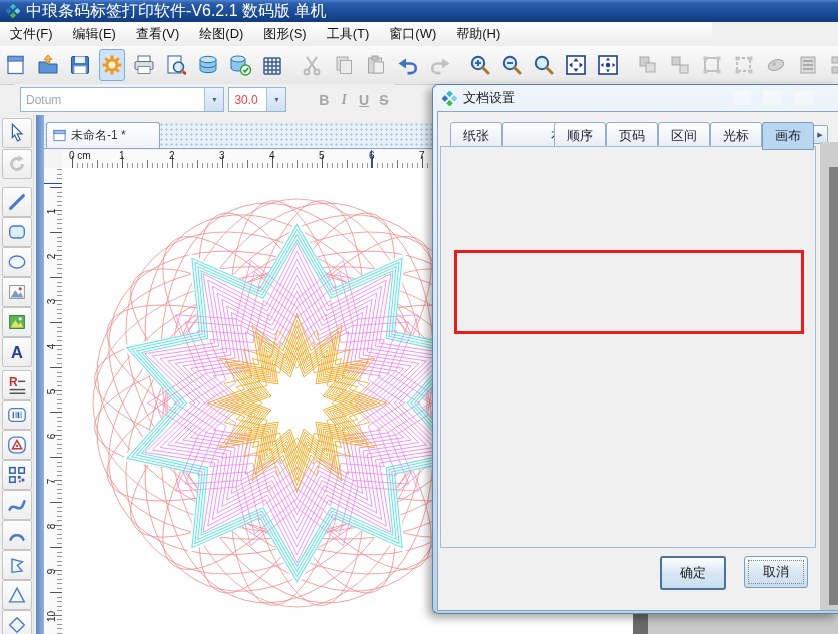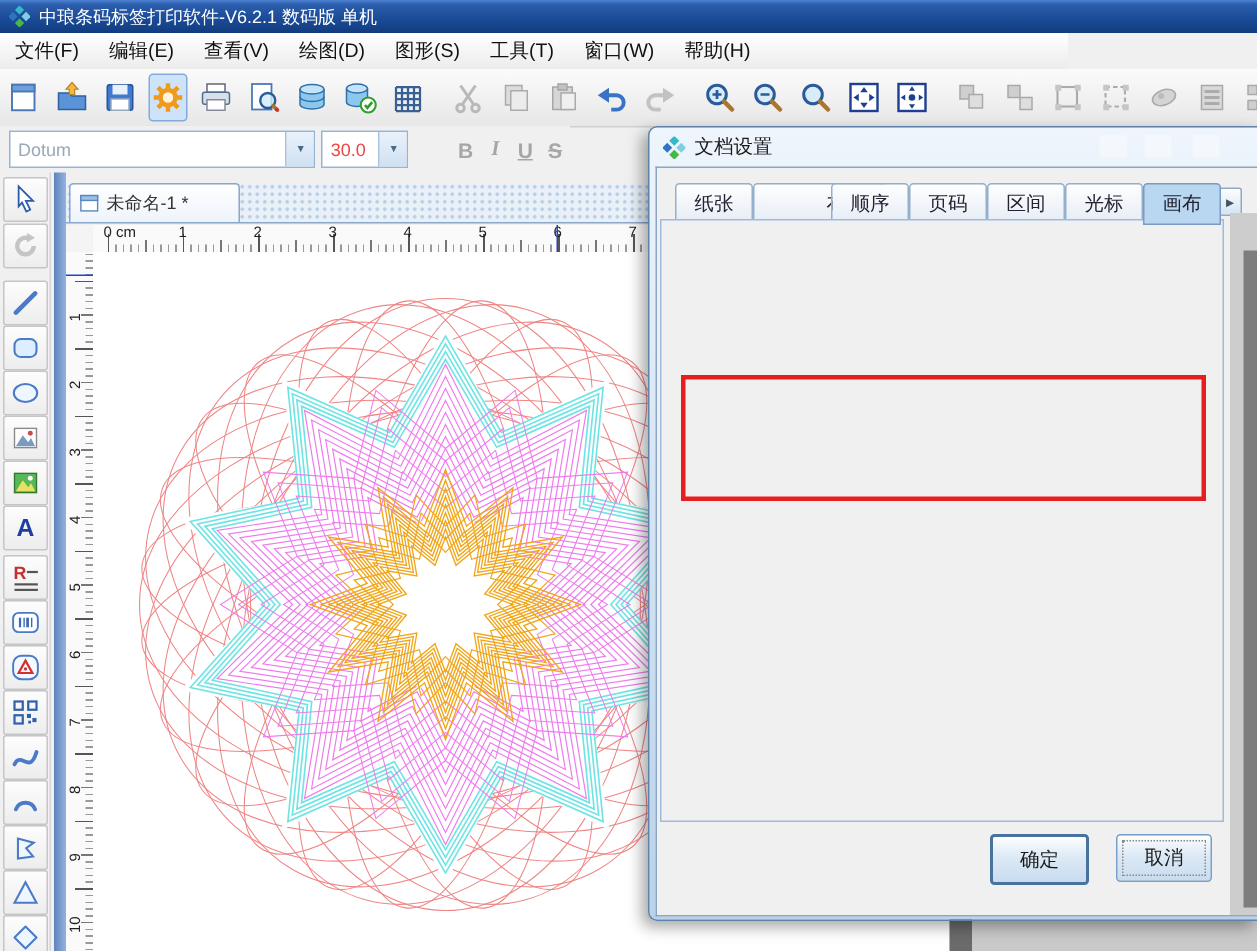--- a/index.html
+++ b/index.html
@@ -1,31 +1,31 @@
 <!DOCTYPE html>
 <html><head>
 <meta charset="utf-8">
 <style>
   html,body{margin:0;padding:0;}
   body{font-family:"Liberation Sans","DejaVu Sans",sans-serif;background:#c9c9c9;}
   #app{position:relative;width:838px;height:634px;overflow:hidden;background:#f0f0f0;}
   .abs{position:absolute;}
   
-  #titlebar{left:0;top:0;width:838px;height:22px;background:linear-gradient(#4d82d2 0%,#2a5dab 15%,#1a4a96 60%,#113b7e 100%);display:flex;align-items:center;color:#fff;font-size:12px;}
+  #titlebar{left:0;top:0;width:838px;height:22px;background:linear-gradient(#4d82d2 0%,#2a5dab 15%,#1a4a96 60%,#113b7e 100%);display:flex;align-items:center;color:#fff;font-size:16px;}
   #titlebar .t-icon{margin:0 6px 0 6px;display:flex;}
   
   #menubar{left:0;top:22px;width:712px;height:24px;background:linear-gradient(#ffffff,#ececec);border-bottom:1px solid #d8d8d8;display:flex;align-items:center;font-size:13px;color:#111;}
   #menubar .mi{padding:3px 10px;cursor:default;}
   
   #toolbar{left:0;top:46px;width:838px;height:38px;background:linear-gradient(#fbfbfb,#e7e7e7);border-bottom:1px solid #d0d0d0;display:flex;align-items:center;}
   .tbtn{width:32px;height:30px;margin:0 3px;display:flex;align-items:center;justify-content:center;border:1px solid transparent;border-radius:3px;}
   .tbtn.sel{background:#cfe3f8;border-color:#82aadc;}
   .tsep{width:1px;height:26px;background:#cfcfcf;margin:0 4px;}
   
-  #formatbar{left:0;top:84px;width:380px;height:31px;background:#f0f0f0;display:flex;align-items:center;}
+  #formatbar{left:14px;top:84px;width:380px;height:31px;background:#f0f0f0;display:flex;align-items:center;}
   .combo{position:relative;height:23px;background:#fff;border:1px solid #96b4d4;display:flex;align-items:center;font-size:12px;}
   .combo .cval{flex:1;padding:0 5px;white-space:nowrap;overflow:hidden;}
   .combo .cbtn{width:18px;height:100%;border-left:1px solid #a9c2dc;background:linear-gradient(#eaf2fb,#cfe0f2);display:flex;align-items:center;justify-content:center;font-size:7px;color:#4a6a8a;}
   .fmt-letter{width:22px;text-align:center;color:#a6a6a6;font-size:14px;font-weight:bold;}
   
   #sidebar{left:0;top:115px;width:33px;height:519px;background:#f0f0f0;border-right:1px solid #d6d6d6;}
   .sbtn{position:absolute;left:2px;width:28px;height:28px;background:linear-gradient(#fdfdfd,#ededed);border:1px solid #c6c6c6;border-radius:2px;display:flex;align-items:center;justify-content:center;}
   
   #mdi-strip{left:36px;top:115px;width:8px;height:519px;background:linear-gradient(90deg,#5f83bd,#93b3de);}
   #doctabbar{left:44px;top:122px;width:394px;height:26px;background-color:#e9f0f8;background-image:radial-gradient(#b9cfe7 1px,rgba(0,0,0,0) 1.2px);background-size:5px 5px;border-bottom:1px solid #8aa8cc;}

